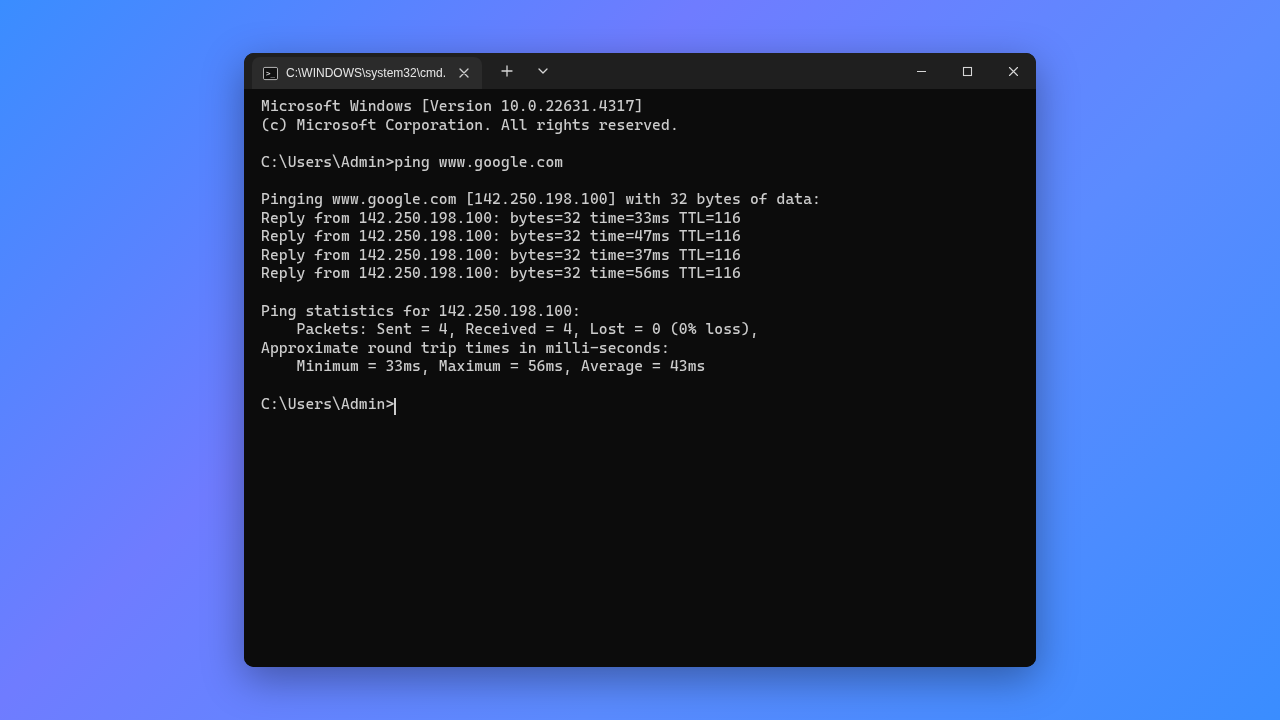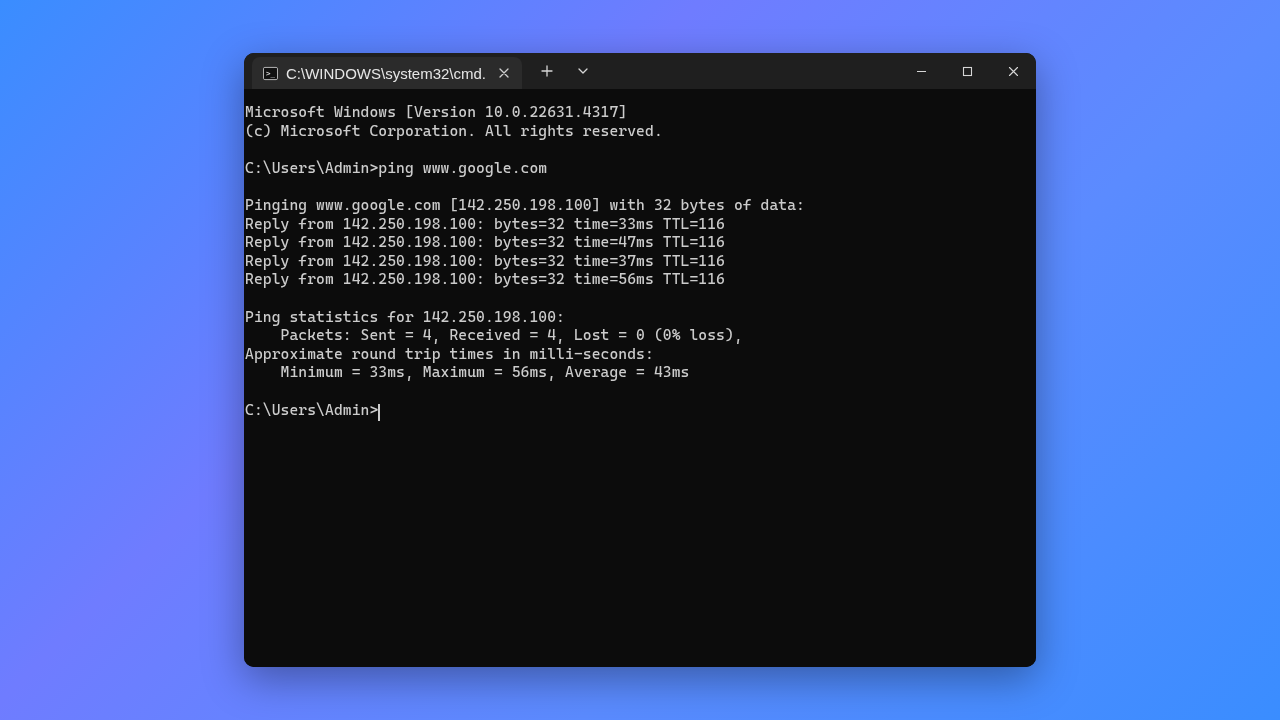--- a/index.html
+++ b/index.html
@@ -47,21 +47,21 @@
     width: 16px; height: 16px;
     display: inline-flex; align-items: center; justify-content: center;
     border-radius: 3px;
   }
   .tab-icon svg { width: 15px; height: 15px; }
   .tab-title {
     flex: 1;
     white-space: nowrap;
     overflow: hidden;
     text-overflow: clip;
-    font-size: 15px;
+    font-size: 12px;
   }
   .tab-close {
     width: 20px; height: 20px;
     display: inline-flex; align-items: center; justify-content: center;
     border-radius: 4px;
     color: #cfcfcf;
   }
   .tab-close svg { width: 10px; height: 10px; }
   .tabbar-actions {
     display: flex; align-items: center; gap: 2px;
@@ -81,24 +81,23 @@
     color: #d6d6d6;
   }
   .win-btn svg { width: 11px; height: 11px; }
   .terminal {
     flex: 1;
     background: #0c0c0c;
     color: #cccccc;
     font-family: "Cascadia Mono", Consolas, "Courier New", monospace;
     font-size: 15px;
     line-height: 18.6px;
-    padding: 8px 6px 6px 1px;
+    padding: 8px 6px 6px 17px;
     white-space: pre;
     letter-spacing: 0.1px;
-    margin-top: 6px;
   }
   .cursor {
     display: inline-block;
     width: 1.5px;
     height: 17px;
     background: #cccccc;
     vertical-align: text-bottom;
     margin-left: 0px;
     transform: translateY(2px);
   }

